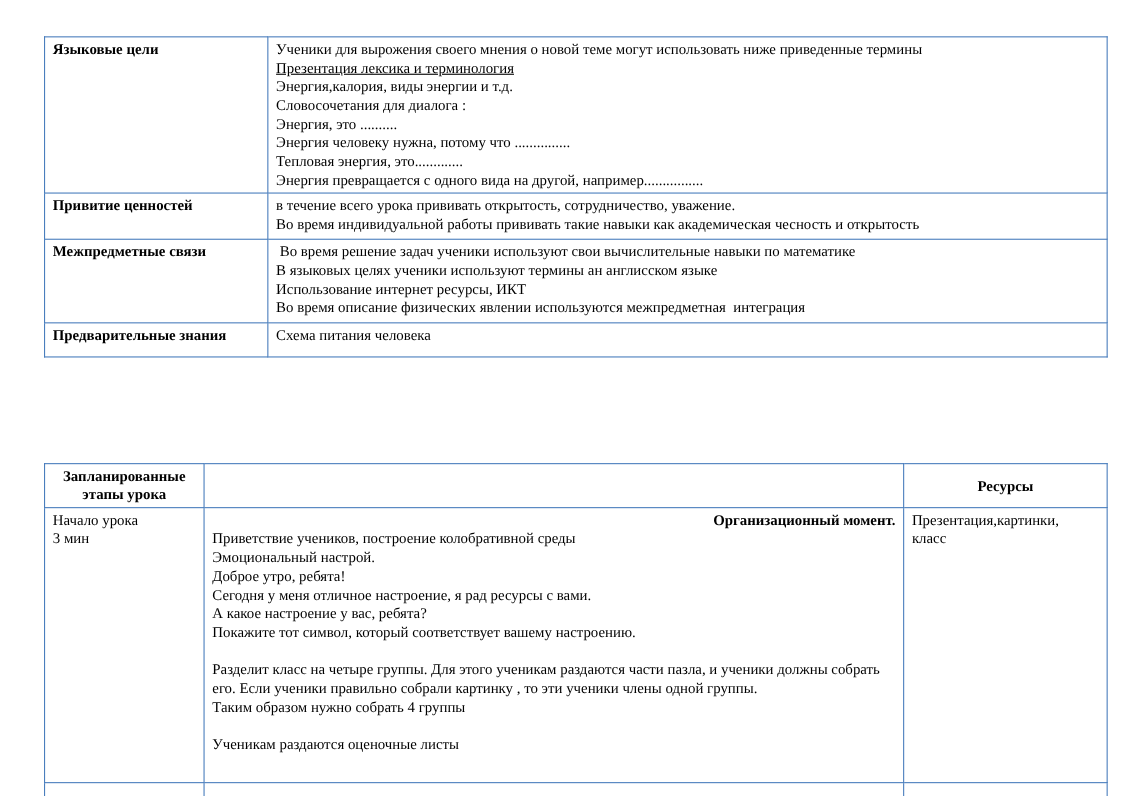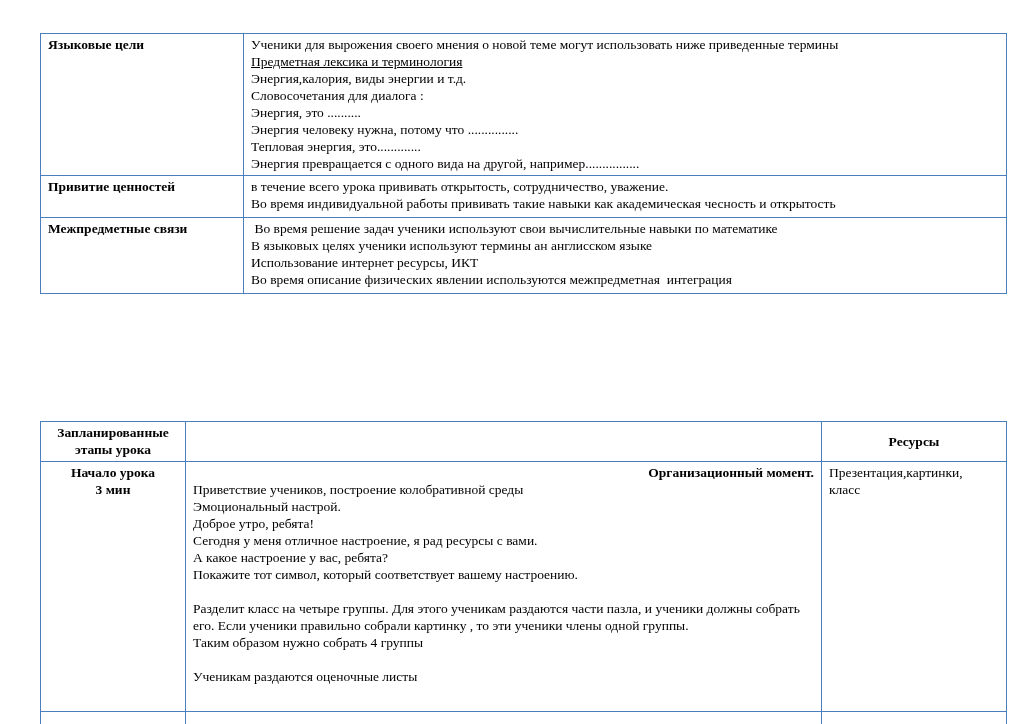--- a/index.html
+++ b/index.html
@@ -32,21 +32,21 @@
   .tbl1 col.c1 { width:203px; }
   .tbl1 col.c2 { width:763px; }
   .tbl2 col.c1 { width:145px; }
   .tbl2 col.c2 { width:636px; }
   .tbl2 col.c3 { width:185px; }
   td.hdr { font-weight:bold; }
   td.cnt div, td.hdr div, td.stage div, td.res div { white-space:pre-wrap; }
   .ln-underline { text-decoration:underline; }
   .ln-bold { font-weight:bold;text-align:right; }
   .tbl2 td.head { font-weight:bold; text-align:center; vertical-align:middle; }
-  td.stage { text-align:center;font-weight:bold; }
+  td.stage { text-align:left; }
   tr.r1 { height:137px; }
   tr.r2 { height:42px; }
   tr.r3 { height:76px; }
   tr.r4 { height:42px; }
   tr.r5 { height:31px; }
   tr.ph  { height:38px; }
   tr.pr1 { height:250px; }
   tr.pr2 { height:16px; }
 </style>
 </head>
@@ -57,21 +57,21 @@
   <table class="tbl tbl1">
     <colgroup>
         <col class="c1">
         <col class="c2">
       </colgroup>
     <tbody>
       <tr class="r1">
         <td class="hdr">Языковые цели</td>
         <td class="cnt">
             <div>Ученики для вырожения своего мнения о новой теме могут использовать ниже приведенные термины</div>
-            <div class="ln-underline">Предметная лексика и терминология</div>
+            <div class="ln-underline">Презентация лексика и терминология</div>
             <div>Энергия,калория, виды энергии и т.д.</div>
             <div>Словосочетания для диалога :</div>
             <div>Энергия, это ..........</div>
             <div>Энергия человеку нужна, потому что ...............</div>
             <div>Тепловая энергия, это.............</div>
             <div>Энергия превращается с одного вида на другой, например................</div>
           </td>
       </tr>
       <tr class="r2">
         <td class="hdr">Привитие ценностей</td>
@@ -80,20 +80,26 @@
             <div>Во время индивидуальной работы прививать такие навыки как академическая чесность и открытость</div>
           </td>
       </tr>
       <tr class="r3">
         <td class="hdr">Межпредметные связи</td>
         <td class="cnt">
             <div> Во время решение задач ученики используют свои вычислительные навыки по математике</div>
             <div>В языковых целях ученики используют термины ан англисском языке</div>
             <div>Использование интернет ресурсы, ИКТ</div>
             <div>Во время описание физических явлении используются межпредметная  интеграция</div>
+          </td>
+      </tr>
+      <tr class="r5">
+        <td class="hdr">Предварительные знания</td>
+        <td class="cnt">
+            <div>Схема питания человека</div>
           </td>
       </tr>
     </tbody>
   </table>
 
   <table class="tbl tbl2">
     <colgroup>
         <col class="c1">
         <col class="c2">
         <col class="c3">

